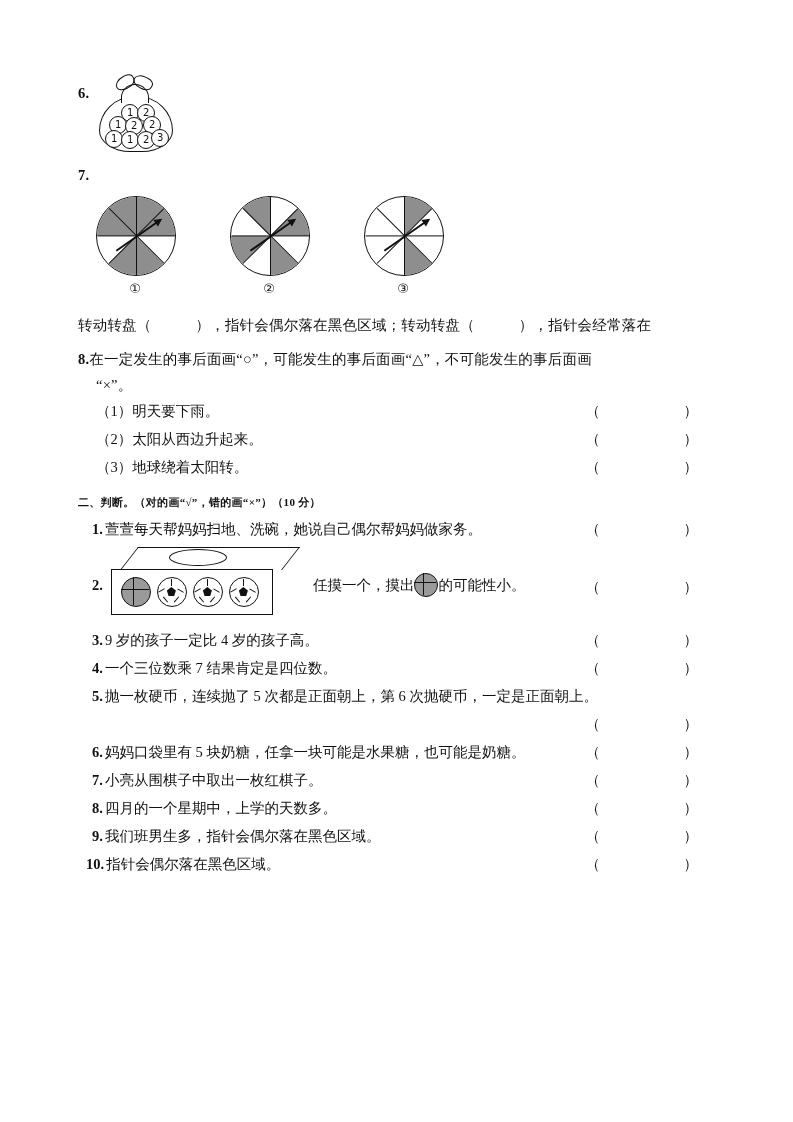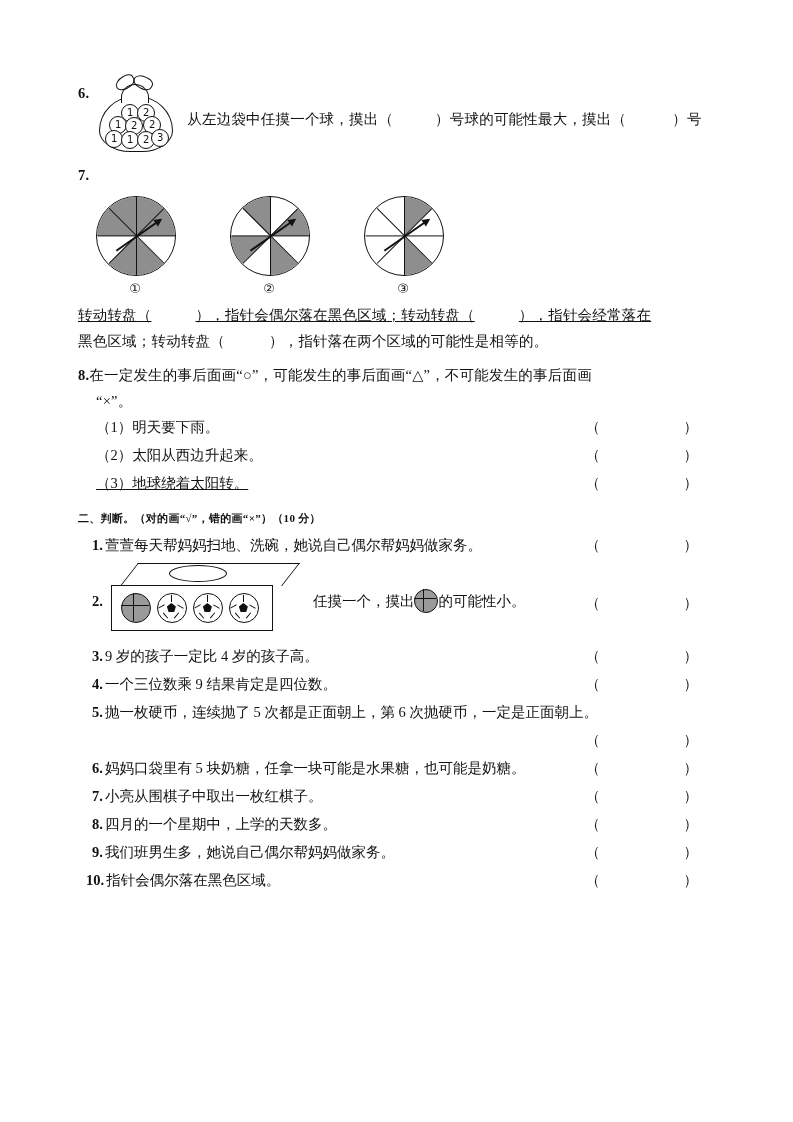--- a/index.html
+++ b/index.html
@@ -301,23 +301,20 @@
           <div class="bag-tie"></div>
           <div class="ball" style="left:30px; top:30px;">1</div>
           <div class="ball" style="left:46px; top:30px;">2</div>
           <div class="ball" style="left:18px; top:42px;">1</div>
           <div class="ball" style="left:34px; top:43px;">2</div>
           <div class="ball" style="left:52px; top:42px;">2</div>
           <div class="ball" style="left:14px; top:56px;">1</div>
           <div class="ball" style="left:30px; top:57px;">1</div>
           <div class="ball" style="left:46px; top:57px;">2</div>
           <div class="ball" style="left:60px; top:55px;">3</div>
-        </div>
-        <div class="line" style="flex:1; padding-top:26px;">
-          <span>从左边袋中任摸一个球，摸出（</span><span style="display:inline-block;width:42px;"></span><span>）号球的可能性最大，摸出（</span><span style="display:inline-block;width:46px;"></span><span>）号</span>
         </div>
       </div>
     </div>
 
     <div class="q" style="margin-top:8px;">
       <div class="num line">7.</div>
       <div class="spinner-row">
 
         <div class="spinner-item">
           <div class="spinner">
@@ -367,44 +364,41 @@
               <span style="transform:rotate(90deg);"></span>
               <span style="transform:rotate(135deg);"></span>
             </div>
             <div class="needle" style="transform: rotate(-35deg);"></div>
             <div class="needle2" style="transform: rotate(145deg);"></div>
           </div>
           <div class="spin-label">③</div>
         </div>
 
       </div>
-      <div class="line" style="margin-top:6px;text-decoration:underline;">
+      <div class="line" style="margin-top:16px;">
         <span>转动转盘（</span><span style="display:inline-block;width:44px;"></span><span>），指针会偶尔落在黑色区域；转动转盘（</span><span style="display:inline-block;width:44px;"></span><span>），指针会经常落在</span>
-      </div>
-      <div class="line">
-        <span>黑色区域；转动转盘（</span><span style="display:inline-block;width:44px;"></span><span>），指针落在两个区域的可能性是相等的。</span>
       </div>
     </div>
 
     <div class="q" style="margin-top:8px;">
       <div class="line hang">
         <span class="num lead">8.</span>
         <span class="rest">在一定发生的事后面画“○”，可能发生的事后面画“△”，不可能发生的事后面画</span>
       </div>
       <div class="line" style="padding-left:18px;">“×”。</div>
 
       <div class="tf-row" style="padding-left:18px;">
         <span>（1）明天要下雨。</span>
         <span class="brackets">（　　　）</span>
       </div>
       <div class="tf-row" style="padding-left:18px;">
         <span>（2）太阳从西边升起来。</span>
         <span class="brackets">（　　　）</span>
       </div>
-      <div class="tf-row" style="padding-left:18px;text-decoration:underline;">
+      <div class="tf-row" style="padding-left:18px;">
         <span>（3）地球绕着太阳转。</span>
         <span class="brackets">（　　　）</span>
       </div>
     </div>
 
     <div class="sec-head">
       <span>二、判断。</span><span class="normal">（对的画“√”，错的画“×”）（10 分）</span>
     </div>
 
     <div class="tf-row hang" style="padding-left:14px;">
@@ -454,21 +448,21 @@
     </div>
 
     <div class="tf-row hang" style="padding-left:14px;">
       <span class="num lead" style="margin-right:2px;">3.</span>
       <span class="rest">9 岁的孩子一定比 4 岁的孩子高。</span>
       <span class="brackets">（　　　）</span>
     </div>
 
     <div class="tf-row hang" style="padding-left:14px;">
       <span class="num lead" style="margin-right:2px;">4.</span>
-      <span class="rest">一个三位数乘 9 结果肯定是四位数。</span>
+      <span class="rest">一个三位数乘 7 结果肯定是四位数。</span>
       <span class="brackets">（　　　）</span>
     </div>
 
     <div class="tf-row hang" style="padding-left:14px;">
       <span class="num lead" style="margin-right:2px;">5.</span>
       <span class="rest">抛一枚硬币，连续抛了 5 次都是正面朝上，第 6 次抛硬币，一定是正面朝上。</span>
     </div>
     <div class="tf-row" style="height:27px;">
       <span class="brackets">（　　　）</span>
     </div>
@@ -486,21 +480,21 @@
     </div>
 
     <div class="tf-row hang" style="padding-left:14px;">
       <span class="num lead" style="margin-right:2px;">8.</span>
       <span class="rest">四月的一个星期中，上学的天数多。</span>
       <span class="brackets">（　　　）</span>
     </div>
 
     <div class="tf-row hang" style="padding-left:14px;">
       <span class="num lead" style="margin-right:2px;">9.</span>
-      <span class="rest">我们班男生多，她说自己偶尔帮妈妈做家务。</span>
+      <span class="rest">我们班男生多，指针会偶尔落在黑色区域。</span>
       <span class="brackets">（　　　）</span>
     </div>
 
     <div class="tf-row hang" style="padding-left:8px;">
       <span class="num lead" style="margin-right:2px;">10.</span>
       <span class="rest">指针会偶尔落在黑色区域。</span>
       <span class="brackets">（　　　）</span>
     </div>
 
   </div>

